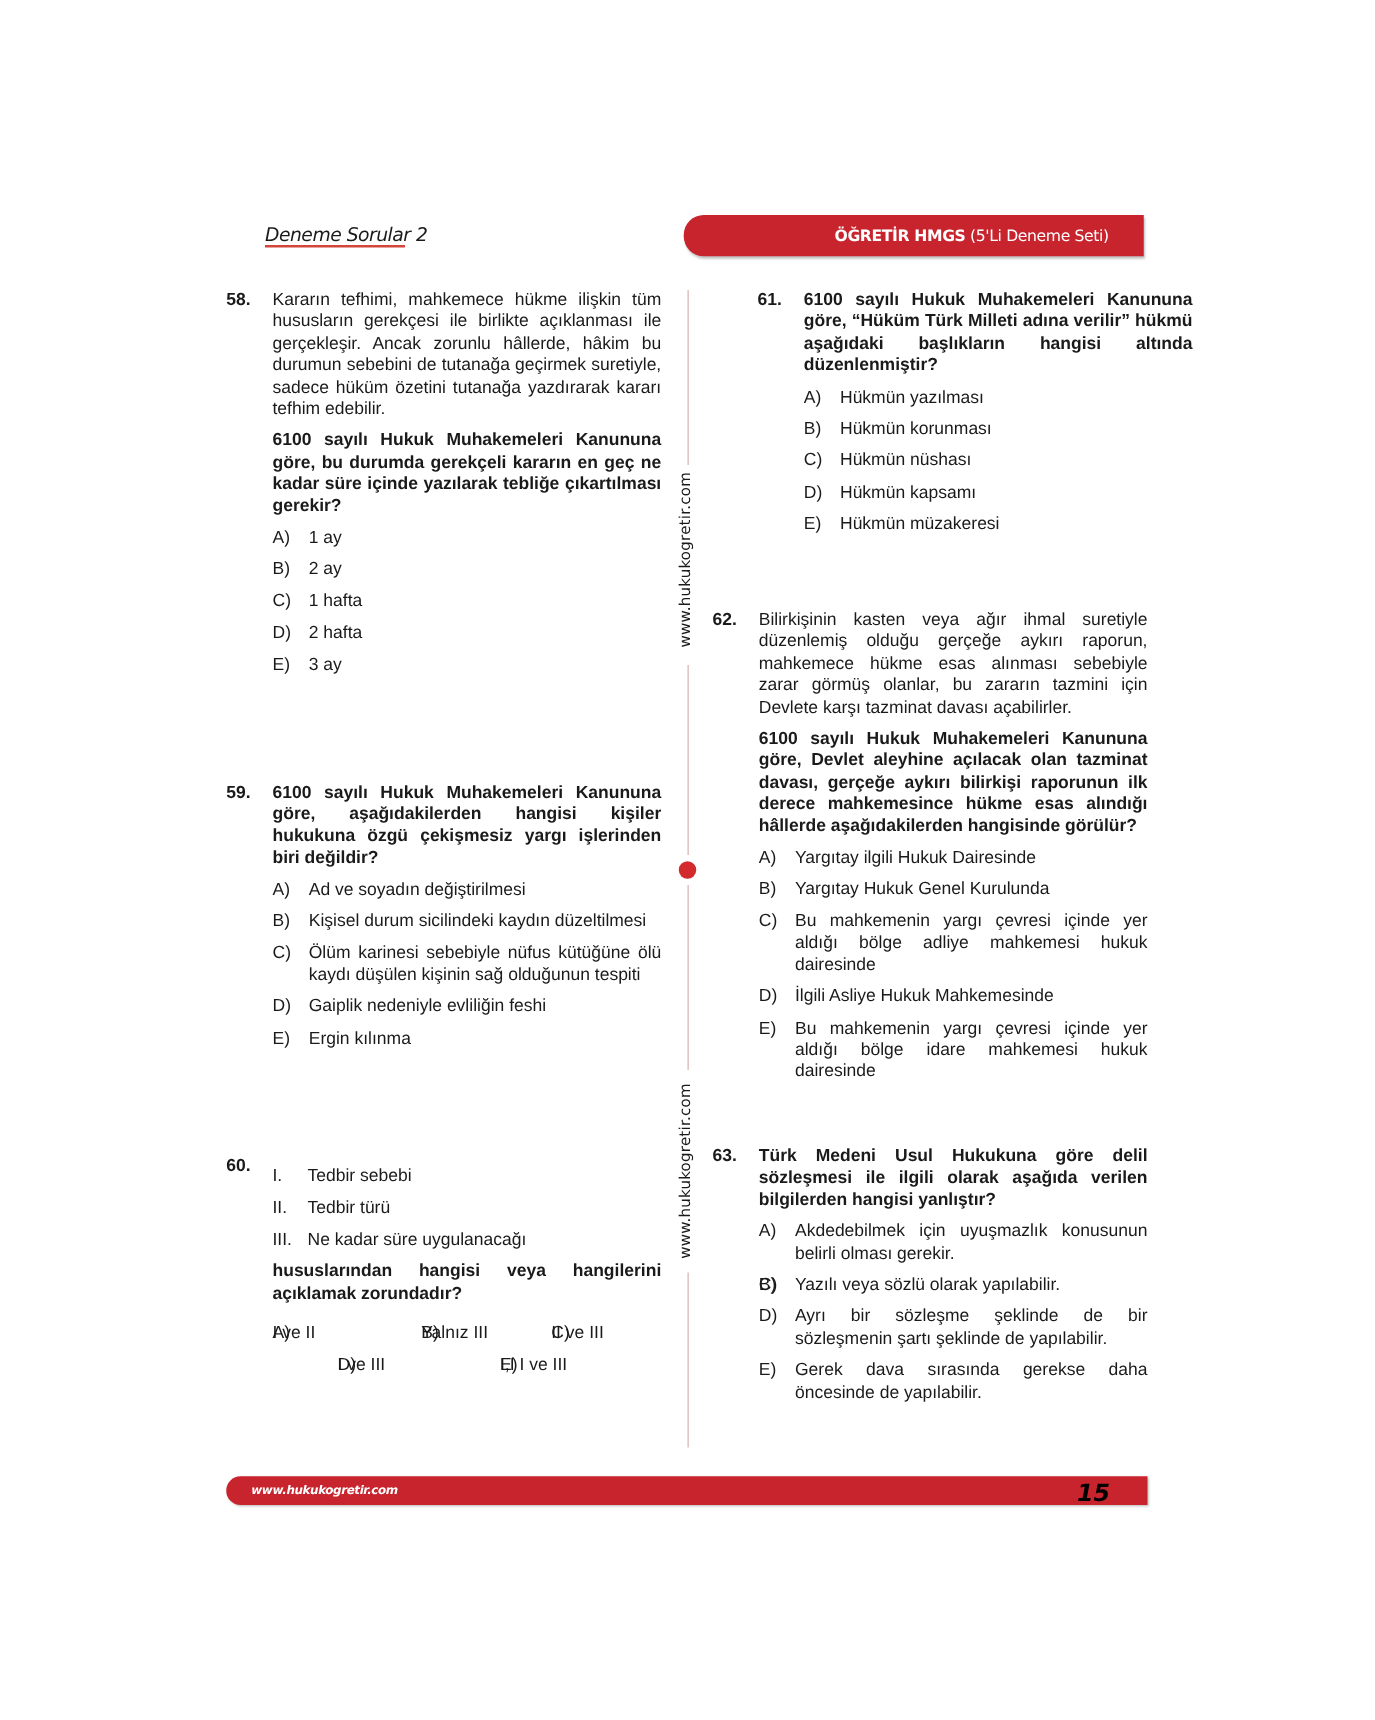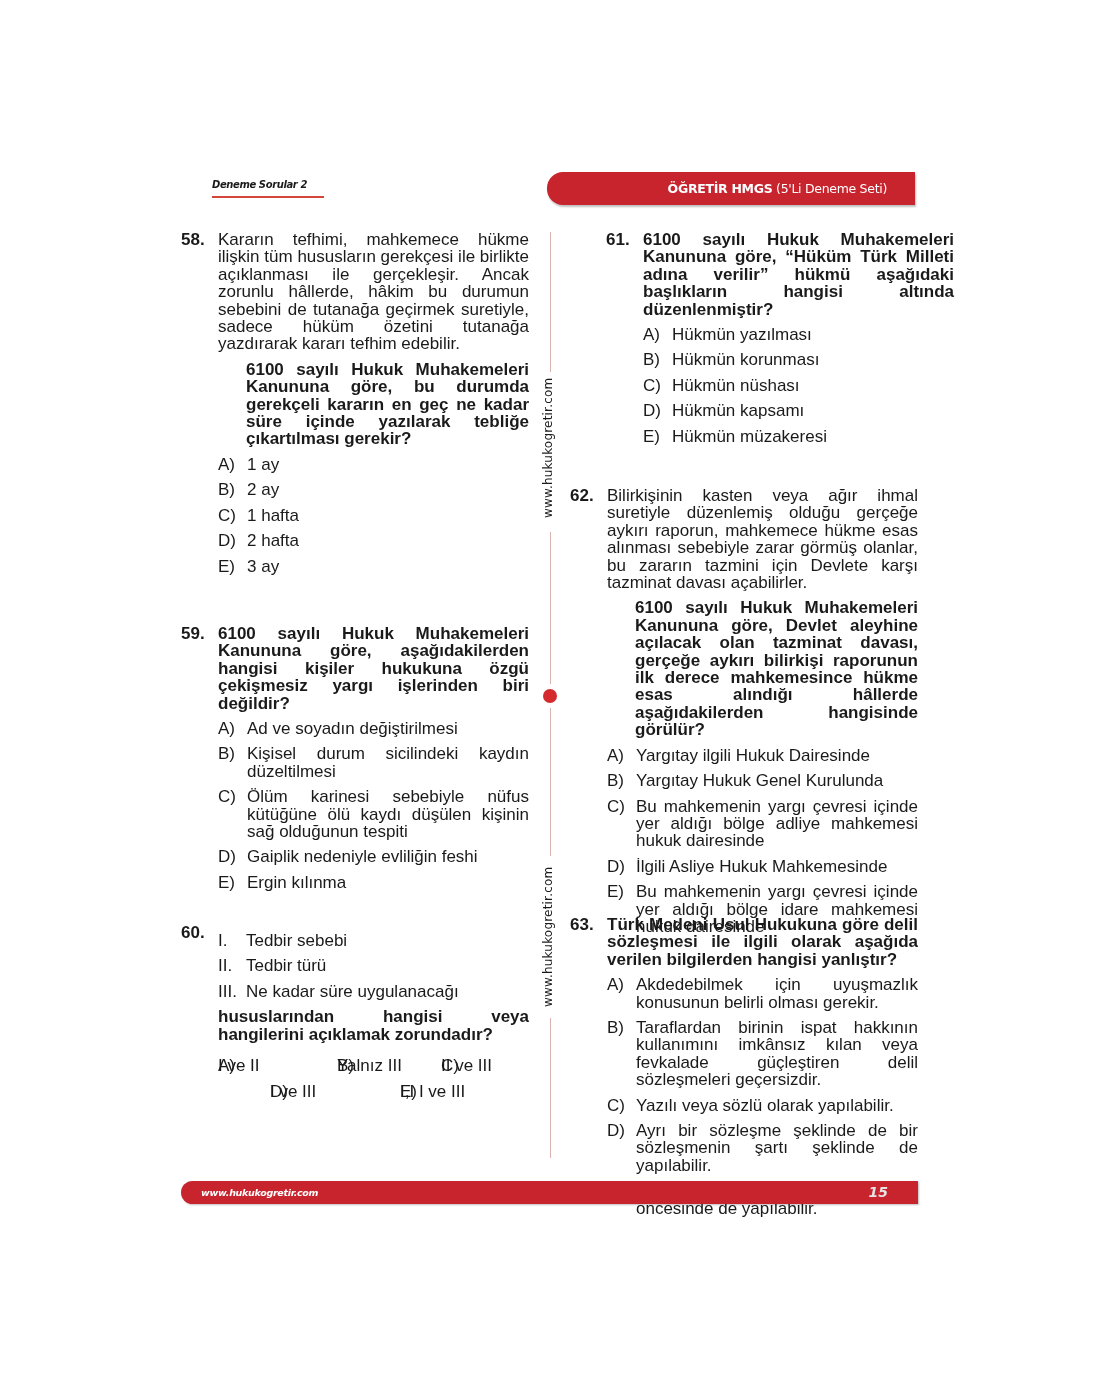--- a/index.html
+++ b/index.html
@@ -1,51 +1,51 @@
 <!DOCTYPE html>
 <html><head>
   <meta charset="utf-8">
   <style>
     html, body { margin: 0; padding: 0; background: #ffffff; }
     body { width: 1100px; height: 1376px; position: relative; overflow: hidden;
       font-family: "Liberation Sans", sans-serif; color: #1a1a1a; }
 
     .hdr-left { position: absolute; left: 212px; top: 179px; font-family: "DejaVu Sans", sans-serif;
-      font-style: italic; font-weight: bold; font-size: 10px; color: #1a1a1a; letter-spacing: -0.4px; }
+      font-style: italic; font-weight: normal; font-size: 15px; color: #1a1a1a; letter-spacing: -0.4px; }
     .hdr-left-underline { position: absolute; left: 212px; top: 196px; width: 112px; height: 2px; background: #d5463a; }
     .hdr-right { position: absolute; left: 547px; top: 172px; width: 368px; height: 33px; background: #c8242e;
       border-radius: 16px 0 0 16px; box-shadow: 1px 2px 2px rgba(0,0,0,0.25); }
     .hdr-right-text { position: absolute; right: 28px; top: 9px; color: #ffffff; font-family: "DejaVu Sans", sans-serif;
       font-size: 12.5px; letter-spacing: -0.3px; white-space: nowrap; }
     .hdr-right-text b { font-weight: bold; }
 
     .divider { position: absolute; left: 550px; width: 1px; background: #d8b5b0; }
     .vert-url { position: absolute; left: 541px; transform-origin: left top; transform: rotate(-90deg);
       font-family: "DejaVu Sans", sans-serif; font-size: 12px; color: #1a1a1a; white-space: nowrap; letter-spacing: 0.2px; }
     .red-dot { position: absolute; left: 543px; top: 689px; width: 14px; height: 14px; border-radius: 50%; background: #d42a2e; }
 
-    .q { position: absolute; font-size: 17px; line-height: 17.4px; }
+    .q { position: absolute; font-size: 14px; line-height: 17.4px; }
     .q .num { position: absolute; left: 0; top: 0; font-weight: bold; }
     .q .body { margin-left: 37px; width: 311px; }
     .q .stem { text-align: justify; text-align-last: left; hyphens: none; }
     .q .stem.bold { font-weight: bold; }
-    .q .stem + .stem { margin-top: 8px; margin-left: 28px; }
+    .q .stem + .stem { margin-top: 8px; }
     .opts { margin-top: 6px; }
     .opt { position: relative; padding-left: 29px; margin-top: 8px; text-align: justify; text-align-last: left; }
     .opt .lt { position: absolute; left: 0; top: 0; }
     .roman .opt { padding-left: 28px; }
     .inline-opts { position: relative; height: 52px; margin-top: 6px; }
     .inline-opts span { position: absolute; white-space: nowrap; }
 
     .footer { position: absolute; left: 181px; top: 1181px; width: 737px; height: 23px; background: #c8242e;
       border-radius: 12px 0 0 12px; box-shadow: 1px 1px 2px rgba(0,0,0,0.25); }
     .footer-url { position: absolute; left: 20px; top: 6px; color: #fff; font-family: "DejaVu Sans", sans-serif;
       font-style: italic; font-weight: bold; font-size: 9.5px; letter-spacing: -0.3px; }
-    .footer-page { position: absolute; right: 30px; top: 3px; color: #e5e5e5; font-family: "DejaVu Sans", sans-serif;
-      font-style: italic; font-weight: bold; font-size: 14px; }
+    .footer-page { position: absolute; right: 30px; top: 3px; color: #000000; font-family: "DejaVu Sans", sans-serif;
+      font-style: italic; font-weight: bold; font-size: 19px; }
   </style>
 </head>
 <body>
 
 <div class="hdr-left">Deneme Sorular 2</div>
 <div class="hdr-left-underline"></div>
 <div class="hdr-right">
   <div class="hdr-right-text"><b>ÖĞRETİR HMGS</b><span> (5'Li Deneme Seti)</span></div>
 </div>
 
@@ -148,21 +148,21 @@
     </div>
   </div>
 </div>
 
 <div class="q" style="left:570px;top:890px;margin-top:26px;">
   <div class="num">63.</div>
   <div class="body">
     <div class="stem bold">Türk Medeni Usul Hukukuna göre delil sözleşmesi ile ilgili olarak aşağıda verilen bilgilerden hangisi yanlıştır?</div>
     <div class="opts">
       <div class="opt"><span class="lt">A)</span><span>Akdedebilmek için uyuşmazlık konusunun belirli olması gerekir.</span></div>
-      <div class="opt"><span class="lt">B)</span><span>Taraflardan birinin ispat hakkının kullanımını imkânsız kılan veya fevkalade güçleştiren delil sözleşmeleri geçersizdir.</span></div>
+      <div class="opt"><span class="lt">B)</span></div>
       <div class="opt"><span class="lt">C)</span><span>Yazılı veya sözlü olarak yapılabilir.</span></div>
       <div class="opt"><span class="lt">D)</span><span>Ayrı bir sözleşme şeklinde de bir sözleşmenin şartı şeklinde de yapılabilir.</span></div>
       <div class="opt"><span class="lt">E)</span><span>Gerek dava sırasında gerekse daha öncesinde de yapılabilir.</span></div>
     </div>
   </div>
 </div>
 
 <div class="footer">
   <div class="footer-url">www.hukukogretir.com</div>
   <div class="footer-page">15</div>

